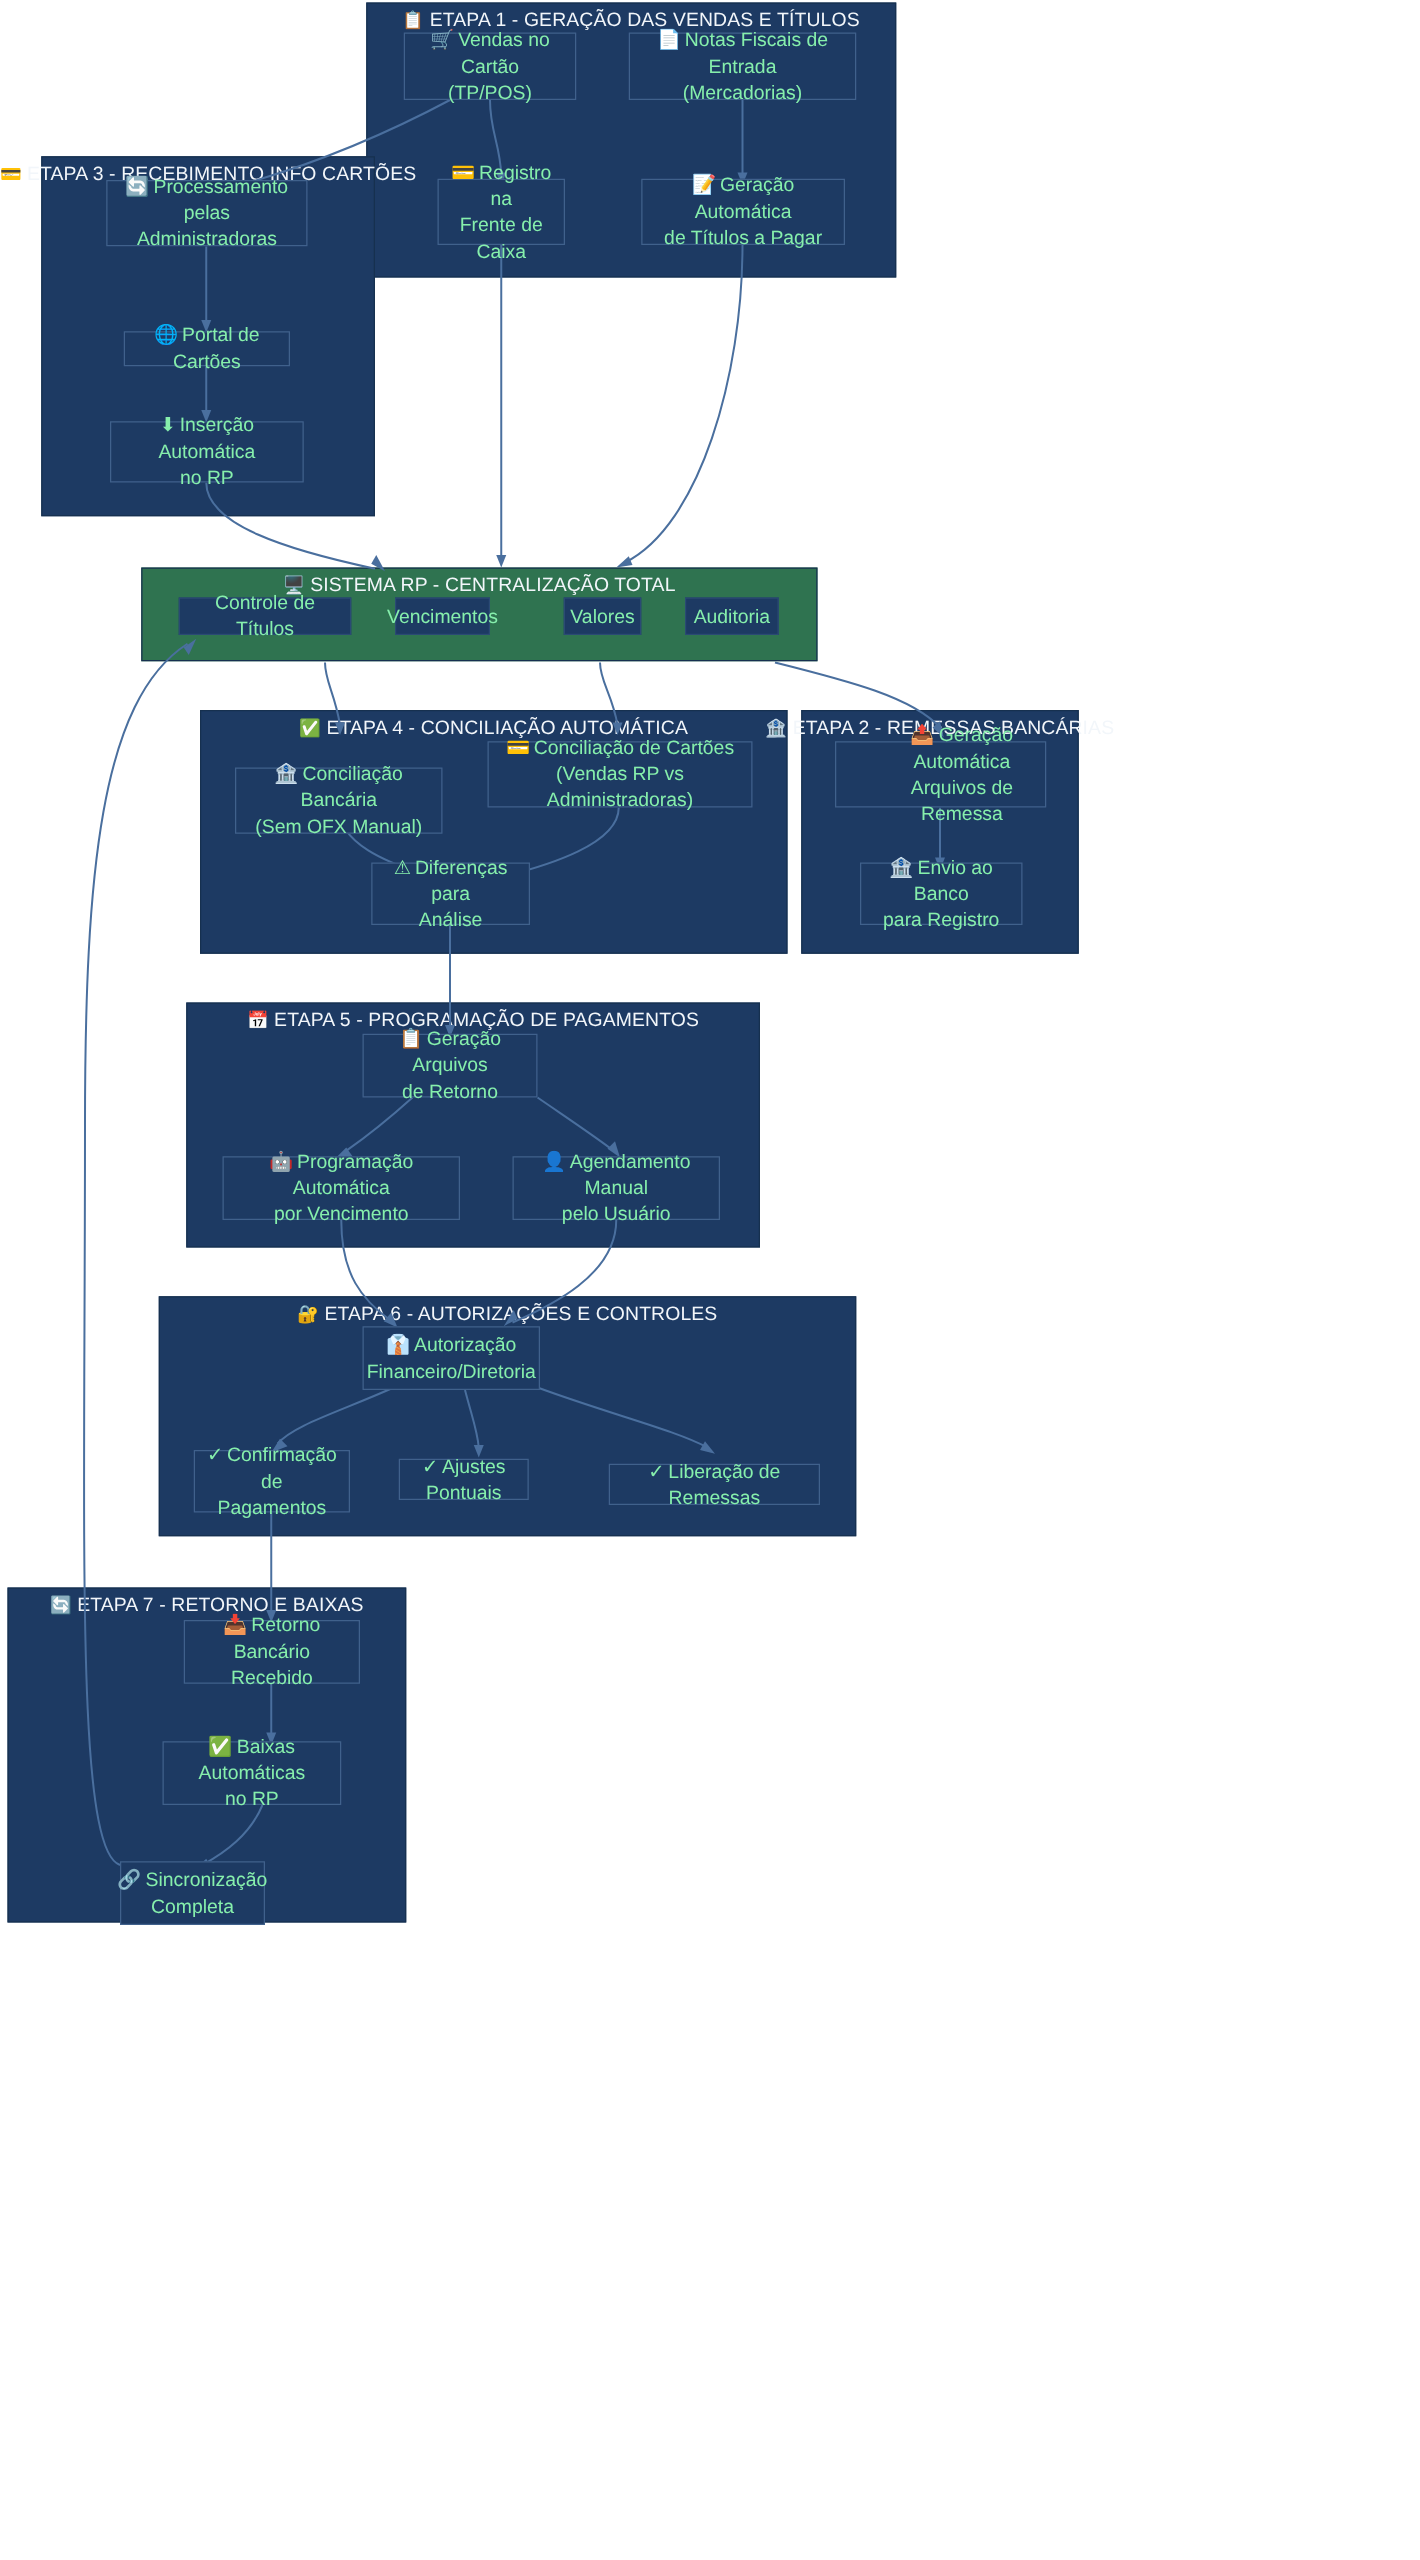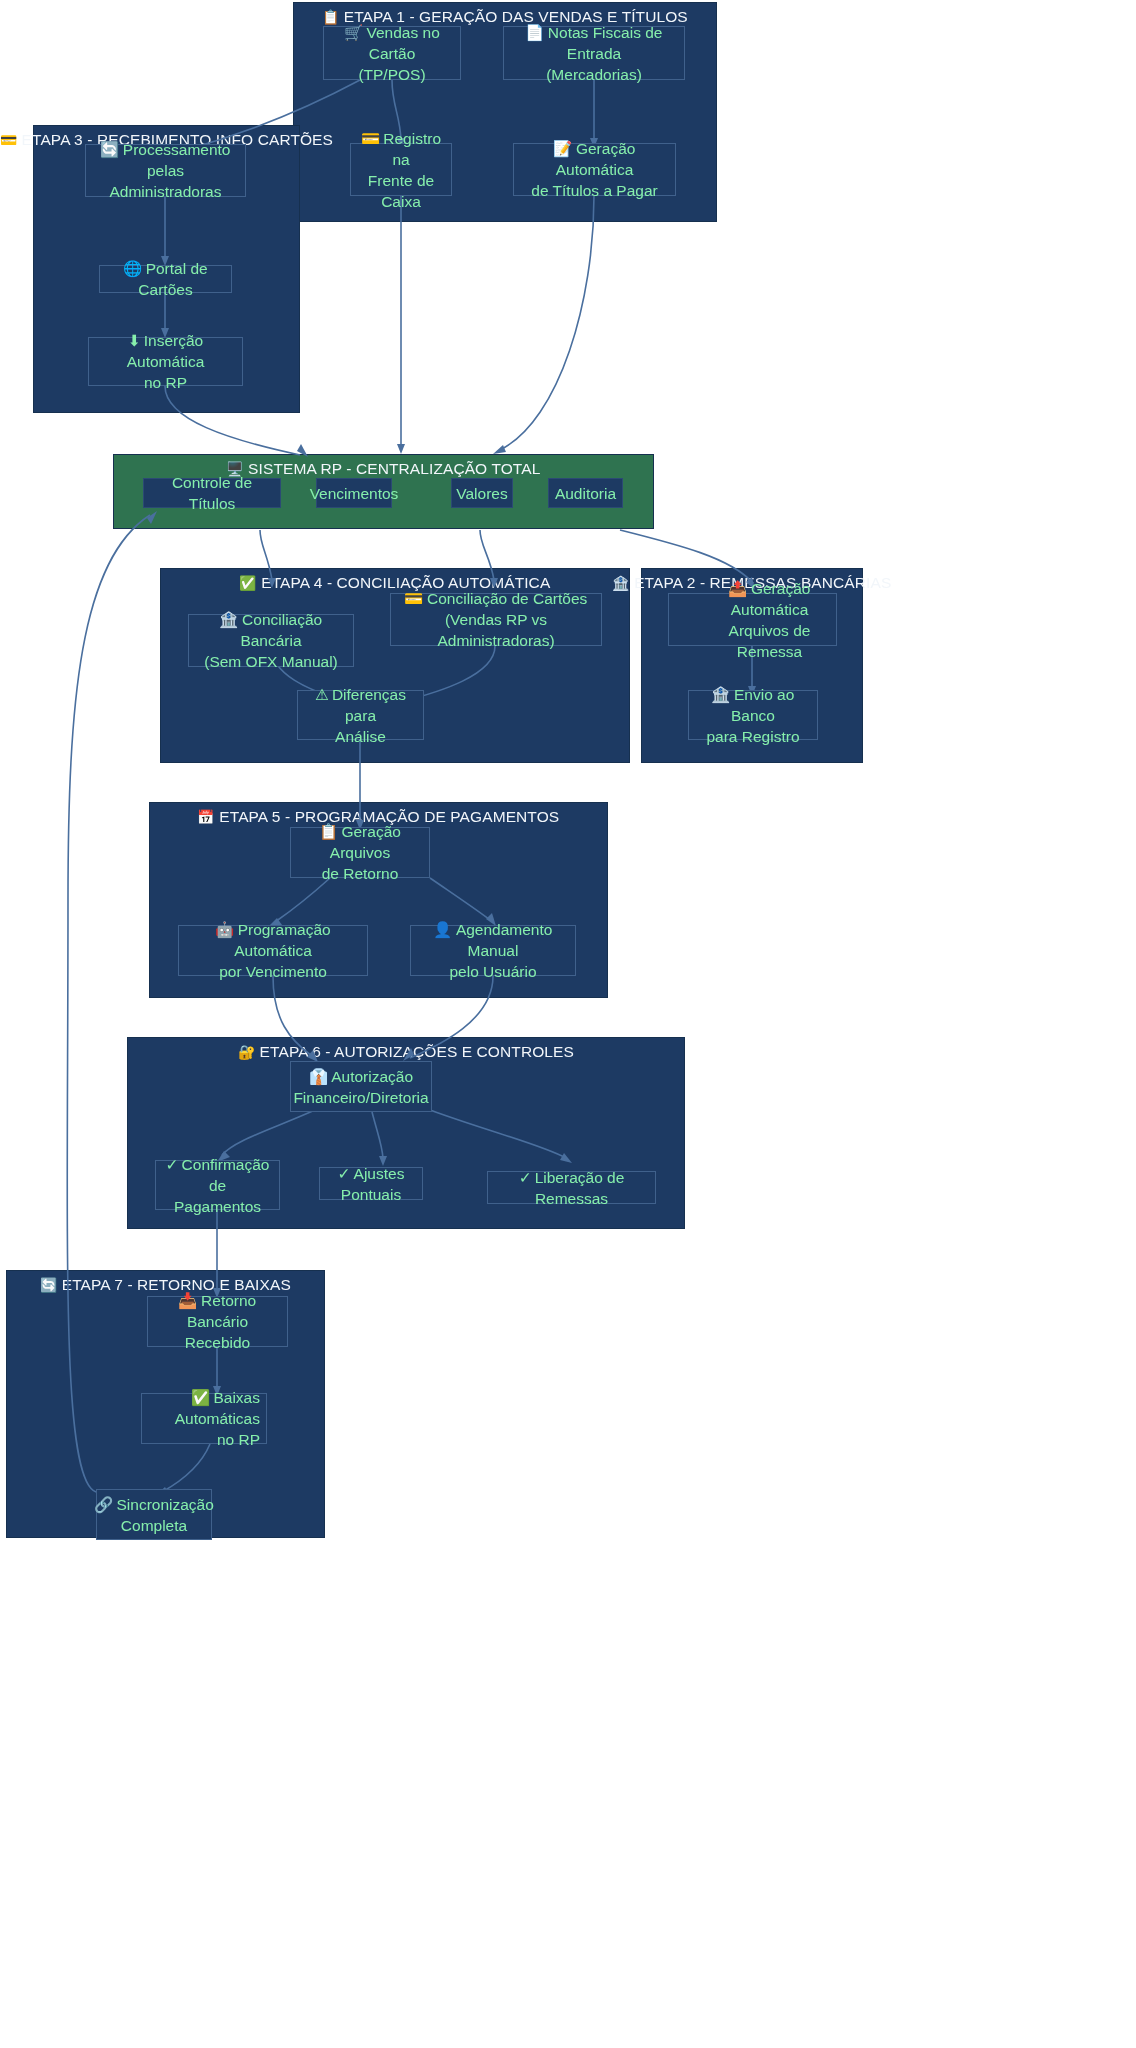--- a/index.html
+++ b/index.html
@@ -351,21 +351,21 @@
     </span>
   </div>
 
   <div class="node" style="left:147px; top:1296px; width:141px; height:51px;">
     <span class="inner">
       <span class="ico">📥</span><span>Retorno Bancário</span><br>
       <span>Recebido</span>
     </span>
   </div>
 
-  <div class="node" style="left:141px; top:1393px; width:126px; height:51px;text-align:right;">
+  <div class="node" style="left:130px; top:1393px; width:143px; height:51px;">
     <span class="inner">
       <span class="ico">✅</span><span>Baixas Automáticas</span><br>
       <span>no RP</span>
     </span>
   </div>
 
   <div class="node" style="left:96px; top:1489px; width:116px; height:51px;">
     <span class="inner">
       <span class="ico">🔗</span><span>Sincronização</span><br>
       <span>Completa</span>

